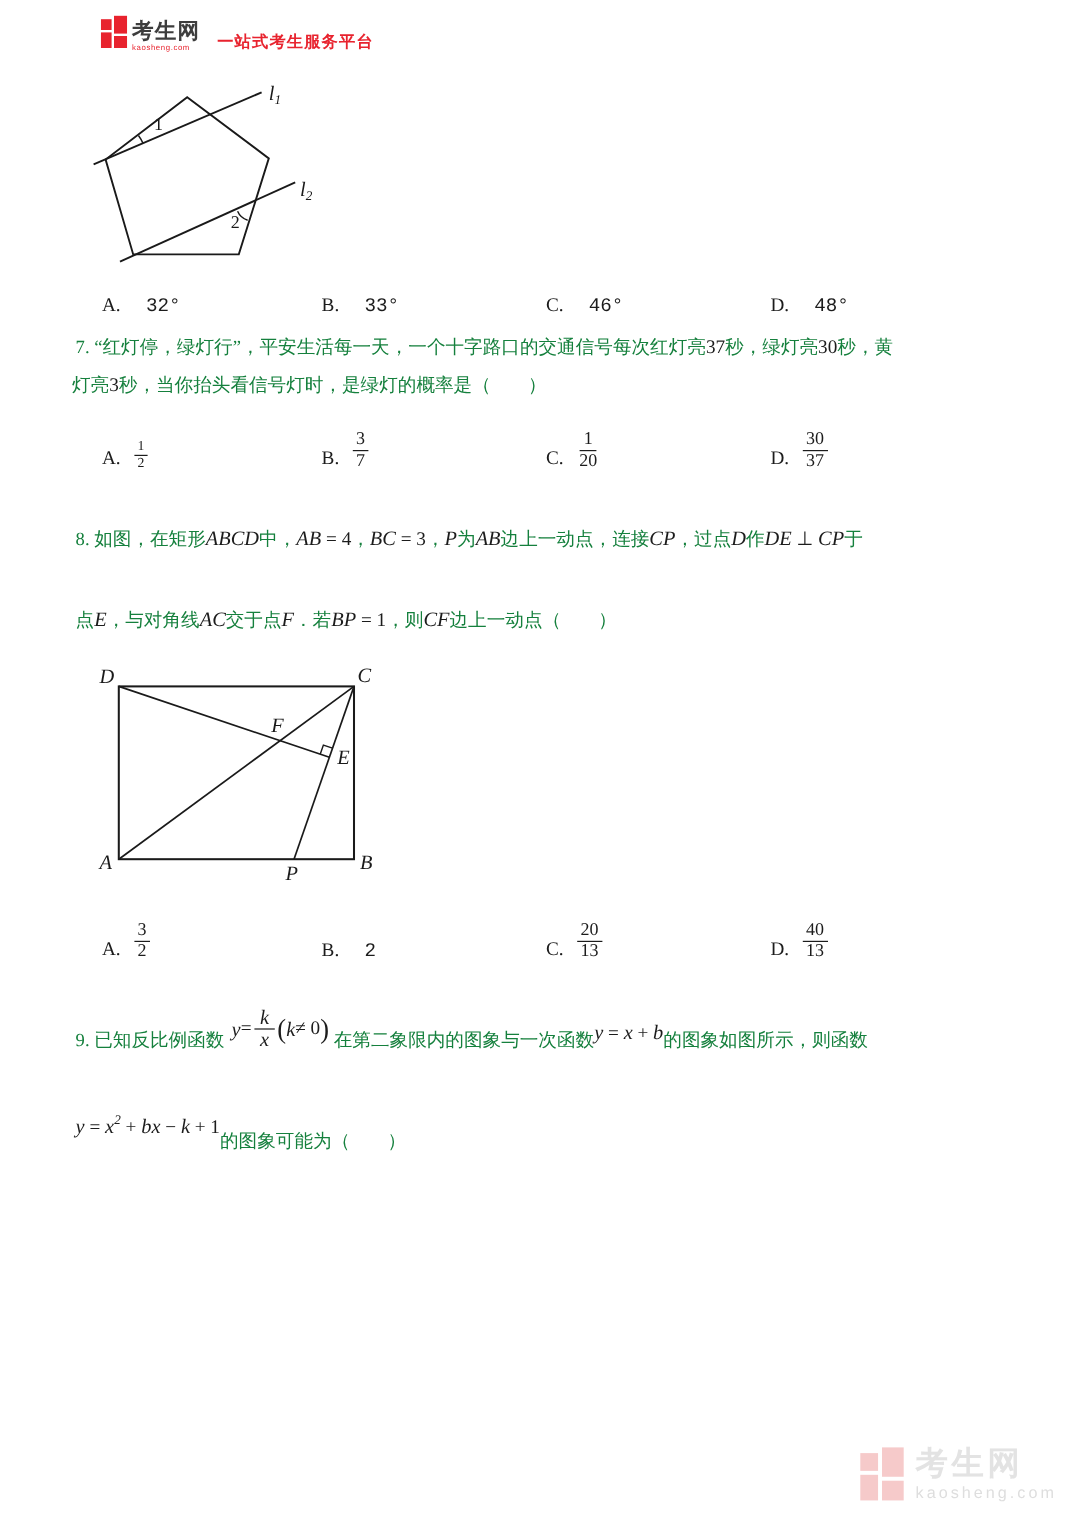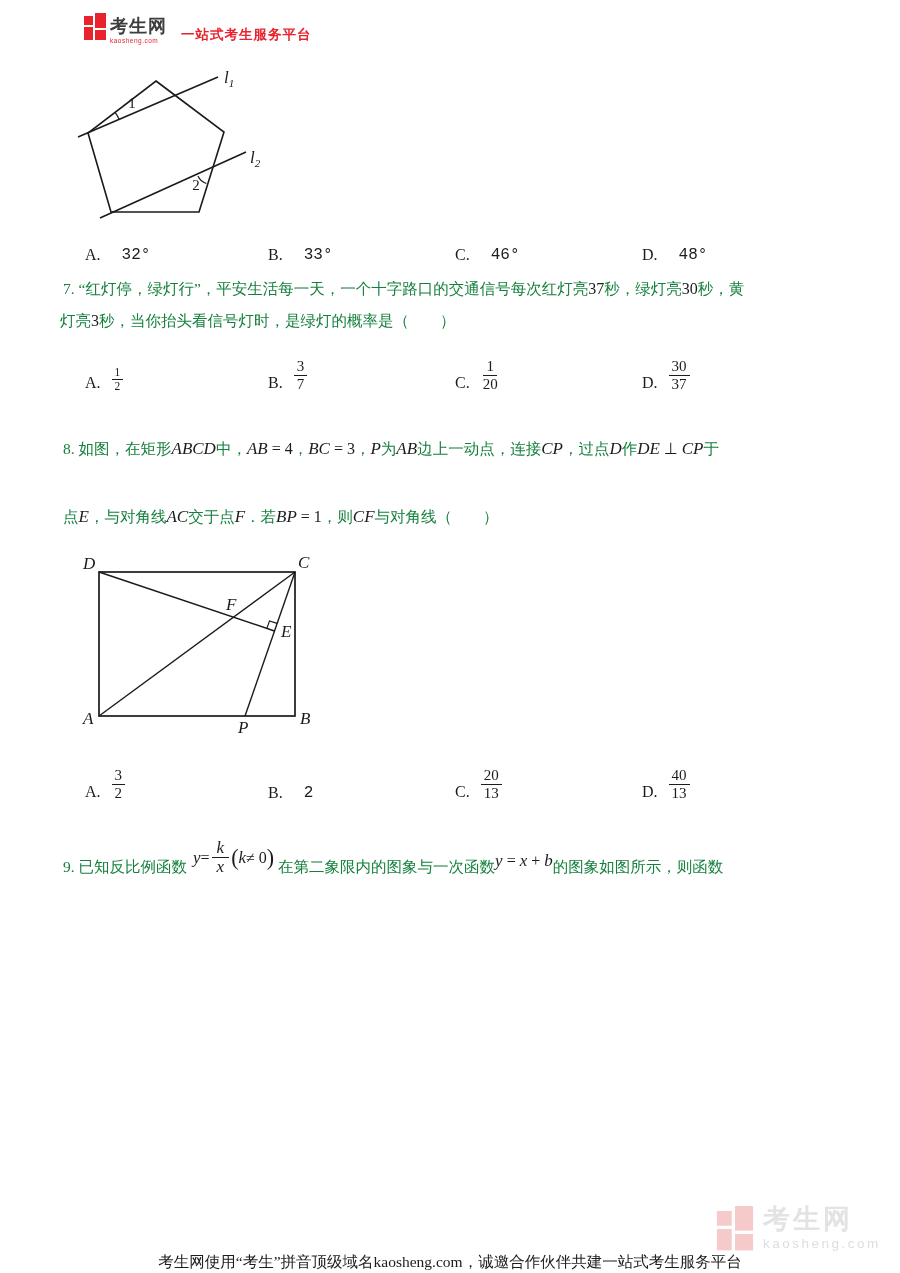--- a/index.html
+++ b/index.html
@@ -133,21 +133,21 @@
     <div class="opt" style="left:642px; height:43px;">
       <span class="lab" style="padding-bottom:1px;">D.</span>
       <span class="frac">
           <span class="num">30</span>
           <span class="den">37</span>
         </span>
     </div>
   </div>
 
   <div class="abs nowrap" style="left:63px; top:439px;"><span class="cn">8. 如图，在矩形</span><span class="m">ABCD</span><span class="cn">中，</span><span class="m">AB</span><span class="mn"> = 4</span><span class="cn">，</span><span class="m">BC</span><span class="mn"> = 3</span><span class="cn">，</span><span class="m">P</span><span class="cn">为</span><span class="m">AB</span><span class="cn">边上一动点，连接</span><span class="m">CP</span><span class="cn">，过点</span><span class="m">D</span><span class="cn">作</span><span class="m">DE</span><span class="mn"> ⊥ </span><span class="m">CP</span><span class="cn">于</span></div>
-  <div class="abs nowrap" style="left:63px; top:507px;"><span class="cn">点</span><span class="m">E</span><span class="cn">，与对角线</span><span class="m">AC</span><span class="cn">交于点</span><span class="m">F</span><span class="cn">．若</span><span class="m">BP</span><span class="mn"> = 1</span><span class="cn">，则</span><span class="m">CF</span><span class="cn">与对角线（　　）</span></div>
+  <div class="abs nowrap" style="left:63px; top:507px;"><span class="cn">点</span><span class="m">E</span><span class="cn">，与对角线</span><span class="m">AC</span><span class="cn">交于点</span><span class="m">F</span><span class="cn">．若</span><span class="m">BP</span><span class="mn"> = 1</span><span class="cn">，则</span><span class="m">CF</span><span class="cn">边上一动点（　　）</span></div>
 
   <svg class="abs" style="left:60px; top:552px;" width="285" height="195" viewBox="0 0 285 195">
     <rect x="39" y="20" width="196" height="144" fill="none" stroke="#1a1a1a" stroke-width="1.7"></rect>
     <line x1="39" y1="164" x2="235" y2="20" stroke="#1a1a1a" stroke-width="1.4"></line>
     <line x1="235" y1="20" x2="185" y2="164" stroke="#1a1a1a" stroke-width="1.4"></line>
     <line x1="39" y1="20" x2="214.5" y2="79" stroke="#1a1a1a" stroke-width="1.4"></line>
     <polyline points="206.9,76.4 209.5,68.9 217.1,71.4" fill="none" stroke="#1a1a1a" stroke-width="1.2"></polyline>
     <text x="23" y="17" class="svg-m">D</text>
     <text x="238" y="16" class="svg-m">C</text>
     <text x="23" y="172" class="svg-m">A</text>
@@ -197,29 +197,32 @@
       <span class="bigp">(</span>
         <span class="m">k</span>
         <span class="mn"> ≠ 0</span>
         <span class="bigp">)</span>
     </span>
     <span class="cn">在第二象限内的图象与一次函数</span>
     <span class="raised nowrap"><span class="m">y</span><span class="mn"> = </span><span class="m">x</span><span class="mn"> + </span><span class="m">b</span></span>
     <span class="cn">的图象如图所示，则函数</span>
   </div>
 
+  <div class="abs q9row" style="left:63px; top:925px; height:37px;">
+    <span class="raised2 nowrap"><span class="m">y</span><span class="mn"> = </span><span class="m">x</span><span class="sup">2</span><span class="mn"> + </span><span class="m">bx</span><span class="mn"> − </span><span class="m">k</span><span class="mn"> + 1</span></span>
+    <span class="cn">的图象可能为（　　）</span>
+  </div>
 
   <div class="abs watermark">
     <svg width="44" height="46" viewBox="0 0 22 28">
       <rect x="0" y="3" width="9" height="9" fill="#f6caca"></rect>
       <rect x="0" y="14" width="9" height="13" fill="#f6caca"></rect>
       <rect x="11" y="0" width="11" height="15" fill="#f6caca"></rect>
       <rect x="11" y="17" width="11" height="10" fill="#f6caca"></rect>
     </svg>
     <div class="wm-col">
       <div class="wm-brand">考生网</div>
       <div class="wm-domain">kaosheng.com</div>
     </div>
   </div>
 
-  <div class="abs footer">考生网使用“考生”拼音顶级域名kaosheng.com，诚邀合作伙伴共建一站式考生服务平台</div>
 
 </div>
 
 </body></html>

